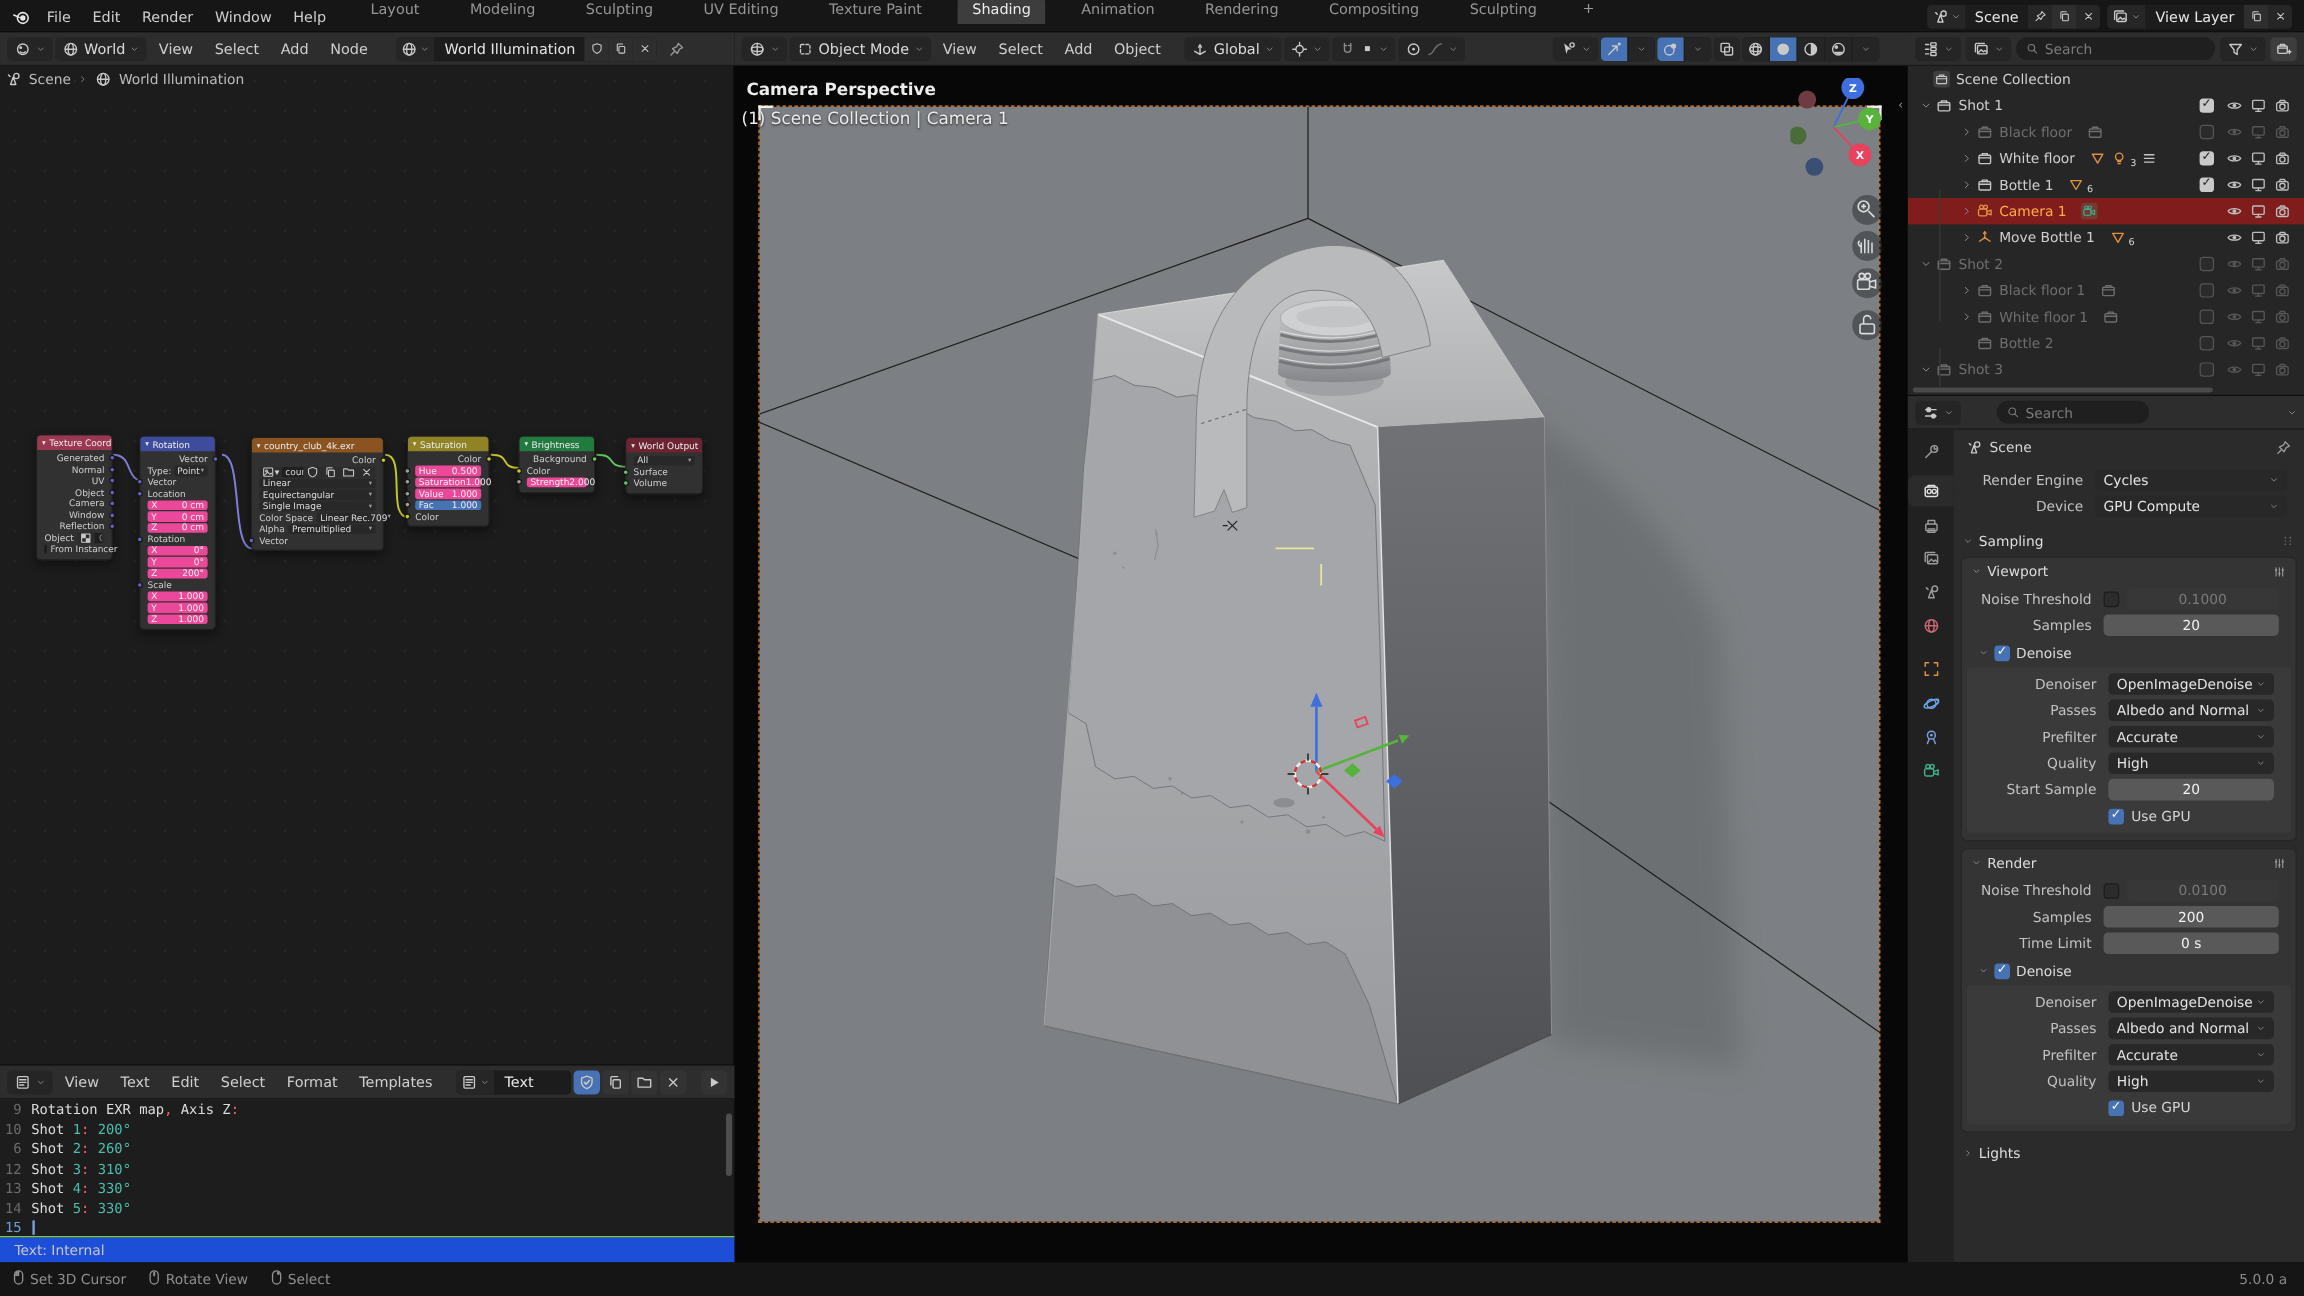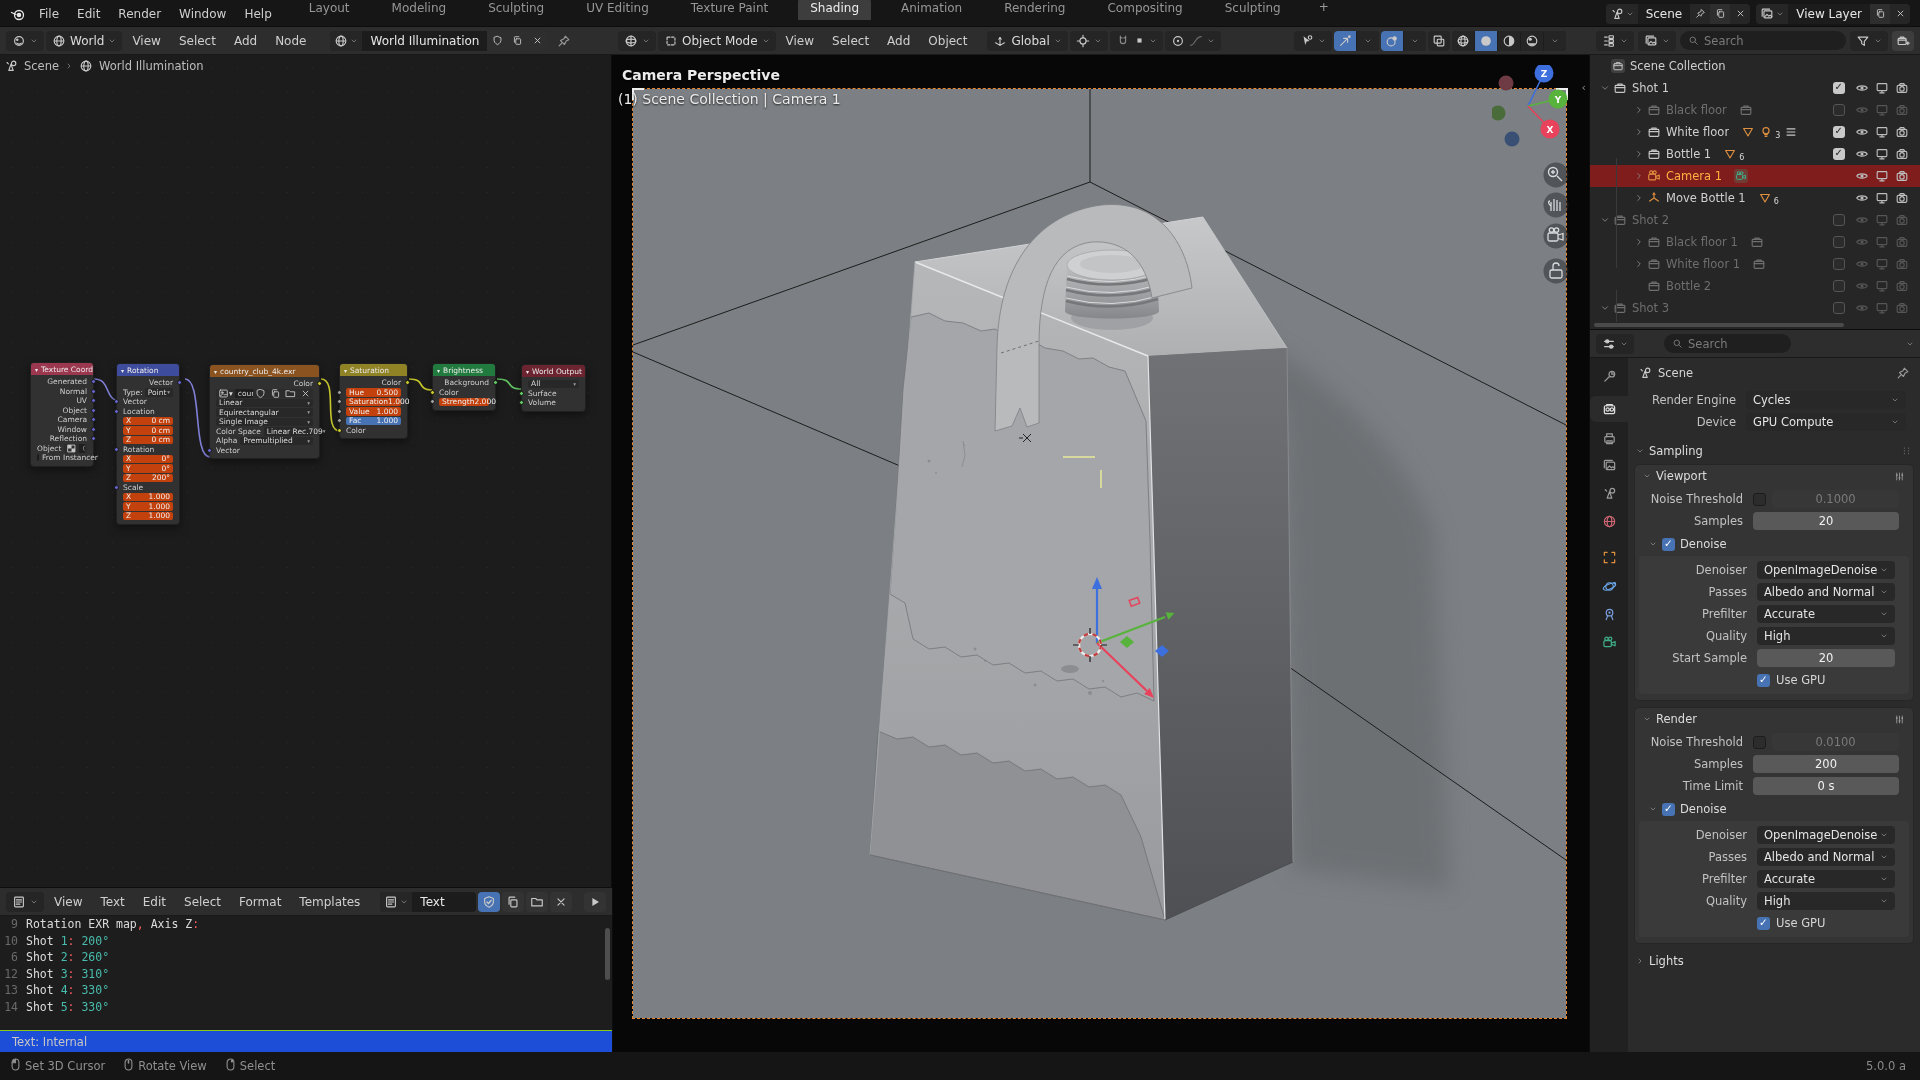--- a/index.html
+++ b/index.html
@@ -48,21 +48,21 @@
   #wires{position:absolute;left:0;top:0;width:612px;height:833px;z-index:1}
   .node{position:absolute;background:rgba(51,51,51,.97);border:1px solid #202020;border-radius:4px;
     font-size:7.5px;color:#d9d9d9;box-shadow:0 3px 8px rgba(0,0,0,.45);z-index:2}
   .nhdr{height:12px;display:flex;align-items:center;gap:3px;padding:0 4px;border-radius:3px 3px 0 0;
     color:#eceaea;font-size:7.5px;white-space:nowrap;overflow:hidden}
   .nhdr .nchev{font-size:6px;color:#e8e8e8}
   .nbody{padding:2px 0 3px}
   .nrow{height:9.5px;display:flex;align-items:center;padding:0 6px;position:relative;white-space:nowrap}
   .nrow.rt{justify-content:flex-end}
   .nlabel{color:#cfcfcf}
-  .nfield{flex:1;background:#c2410c;border-radius:2px;height:8.5px;display:flex;align-items:center;
+  .nfield{flex:1;background:#ec4899;border-radius:2px;height:8.5px;display:flex;align-items:center;
     justify-content:space-between;padding:0 3px;color:#efefef;min-width:0}
   .nfield.accent{background:#4772b3}
   .ndd{flex:1;background:#282828;border-radius:2px;height:8.5px;display:flex;align-items:center;
     justify-content:space-between;padding:0 3px;color:#dcdcdc;min-width:0}
   .ndd .dv{font-size:5.5px;color:#9a9a9a}
   .nsock{position:absolute;width:5px;height:5px;border-radius:50%;border:1px solid #161616;top:2px}
   .nsock.in{left:-3px}.nsock.out{right:-3px}
   .sk-vec{background:#6363c7}.sk-col{background:#c7c729}.sk-shd{background:#63c763}.sk-val{background:#a1a1a1}
   .ndb{display:flex;flex:1;height:8.5px;border-radius:2px;overflow:hidden}
   .ndb .p{background:#2c2c2c;display:flex;align-items:center;padding:0 2px;color:#d8d8d8}
@@ -2074,20 +2074,24 @@
           <span class="tseg num" style="white-space:pre">330°</span>
         </div>
         <div class="tline">
           <span class="tnum ">14</span>
           <span class="tseg plain" style="white-space:pre">Shot </span>
           <span class="tseg num" style="white-space:pre">5</span>
           <span class="tseg punct" style="white-space:pre">:</span>
           <span class="tseg plain" style="white-space:pre"> </span>
           <span class="tseg num" style="white-space:pre">330°</span>
         </div>
+        <div class="tline">
+          <span class="tnum cur">15</span>
+          <span class="tcursor"></span>
+        </div>
       </div>
     <div id="te-scroll"></div>
     <div id="te-footer">
       <span>Text: Internal</span>
     </div>
   </div>
 
   <div id="statusbar">
       <span class="hint">
       <span><svg viewBox="0 0 13 16" fill="none" stroke="currentColor" stroke-width="1.3" stroke-linecap="round" stroke-linejoin="round">

